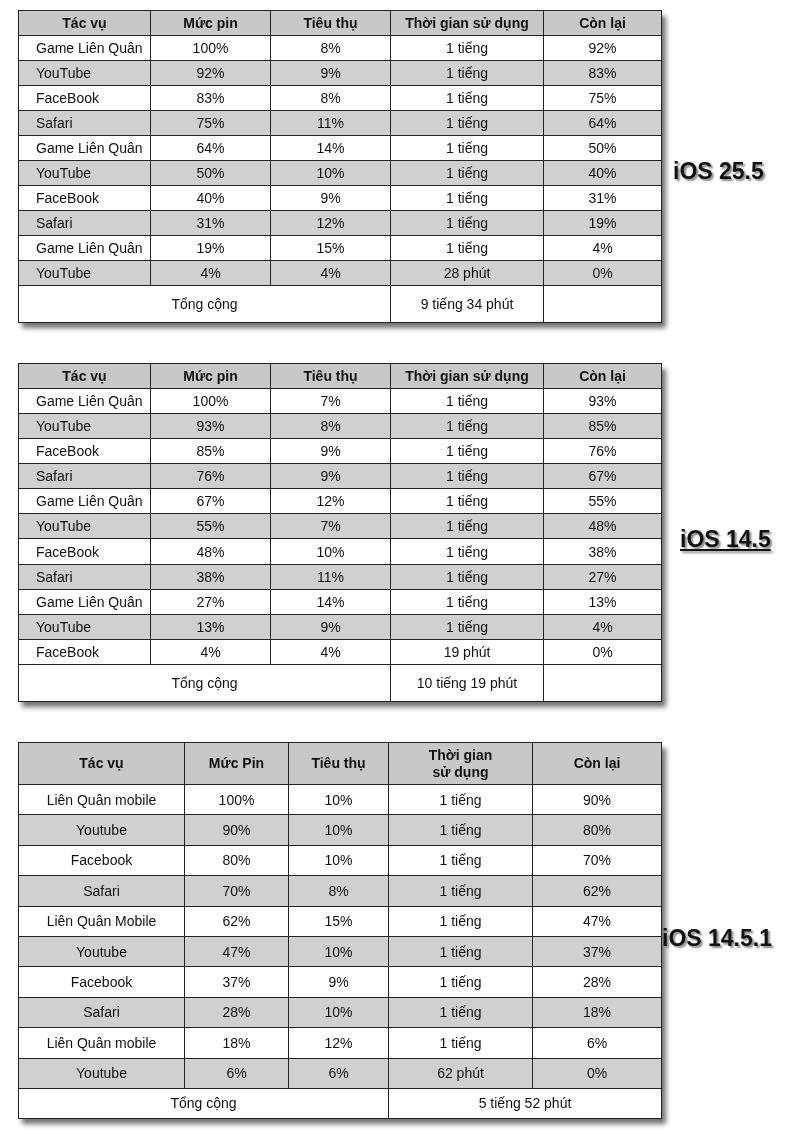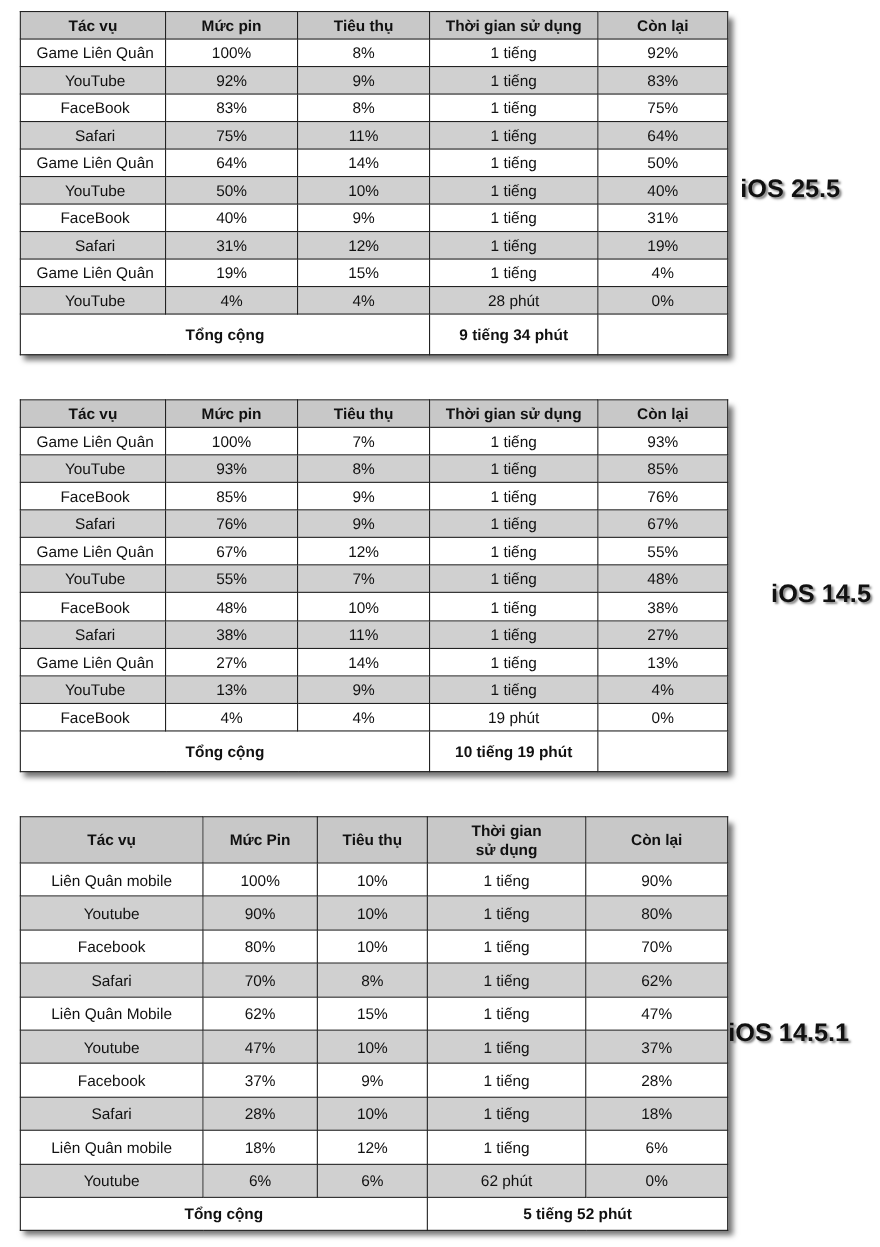--- a/index.html
+++ b/index.html
@@ -2,23 +2,23 @@
 <html><head>
 <meta charset="utf-8">
 <style>
   html,body{margin:0;padding:0;background:#fff;}
   body{width:800px;height:1134px;position:relative;overflow:hidden;font-family:"Liberation Sans",sans-serif;color:#111;}
   .tblwrap{position:absolute;box-shadow:4px 6px 5px rgba(0,0,0,0.55);background:#fff;margin-left:16px;}
   table{border-collapse:collapse;width:100%;height:100%;table-layout:fixed;}
   td,th{border:1px solid #222;font-size:14px;padding:0;overflow:hidden;white-space:nowrap;}
   th{background:#c8c8c8;font-weight:bold;text-align:center;}
   td{text-align:center;}
-  td.name{text-align:center;padding-left:4px;}
+  td.name{text-align:left;padding-left:17px;}
   tr.alt td{background:#d0d0d0;}
-  tr.total td{font-weight:bold;background:#fff;}
+  tr.total td{font-weight:normal;background:#fff;}
   .t3 td.name{text-align:center;padding-left:0;}
   .t3 th{font-size:14px;line-height:17px;}
   .label{position:absolute;font-weight:bold;font-size:23px;color:#111;text-shadow:2px 2px 2px #888;}
 </style>
 </head>
 <body>
 
 <div class="tblwrap" style="left:2px;top:10px;width:644px;height:312px;">
   <table>
     <colgroup>
@@ -215,21 +215,21 @@
           <td>0%</td>
         </tr>
         <tr class="total" style="height: 37px;">
           <td colspan="3">Tổng cộng</td>
           <td colspan="1">10 tiếng 19 phút</td>
           <td></td>
         </tr>
       </tbody>
     </table>
 </div>
-<div class="label" style="left:701px;top:526px;">iOS 14.5</div>
+<div class="label" style="left:680px;top:526px;text-decoration:underline;">iOS 14.5</div>
 
 <div class="tblwrap t3" style="left:2px;top:742px;width:644px;height:376px;">
   <table>
     <colgroup>
         <col style="width:166px">
         <col style="width:104px">
         <col style="width:100px">
         <col style="width:144px">
         <col>
       </colgroup>

